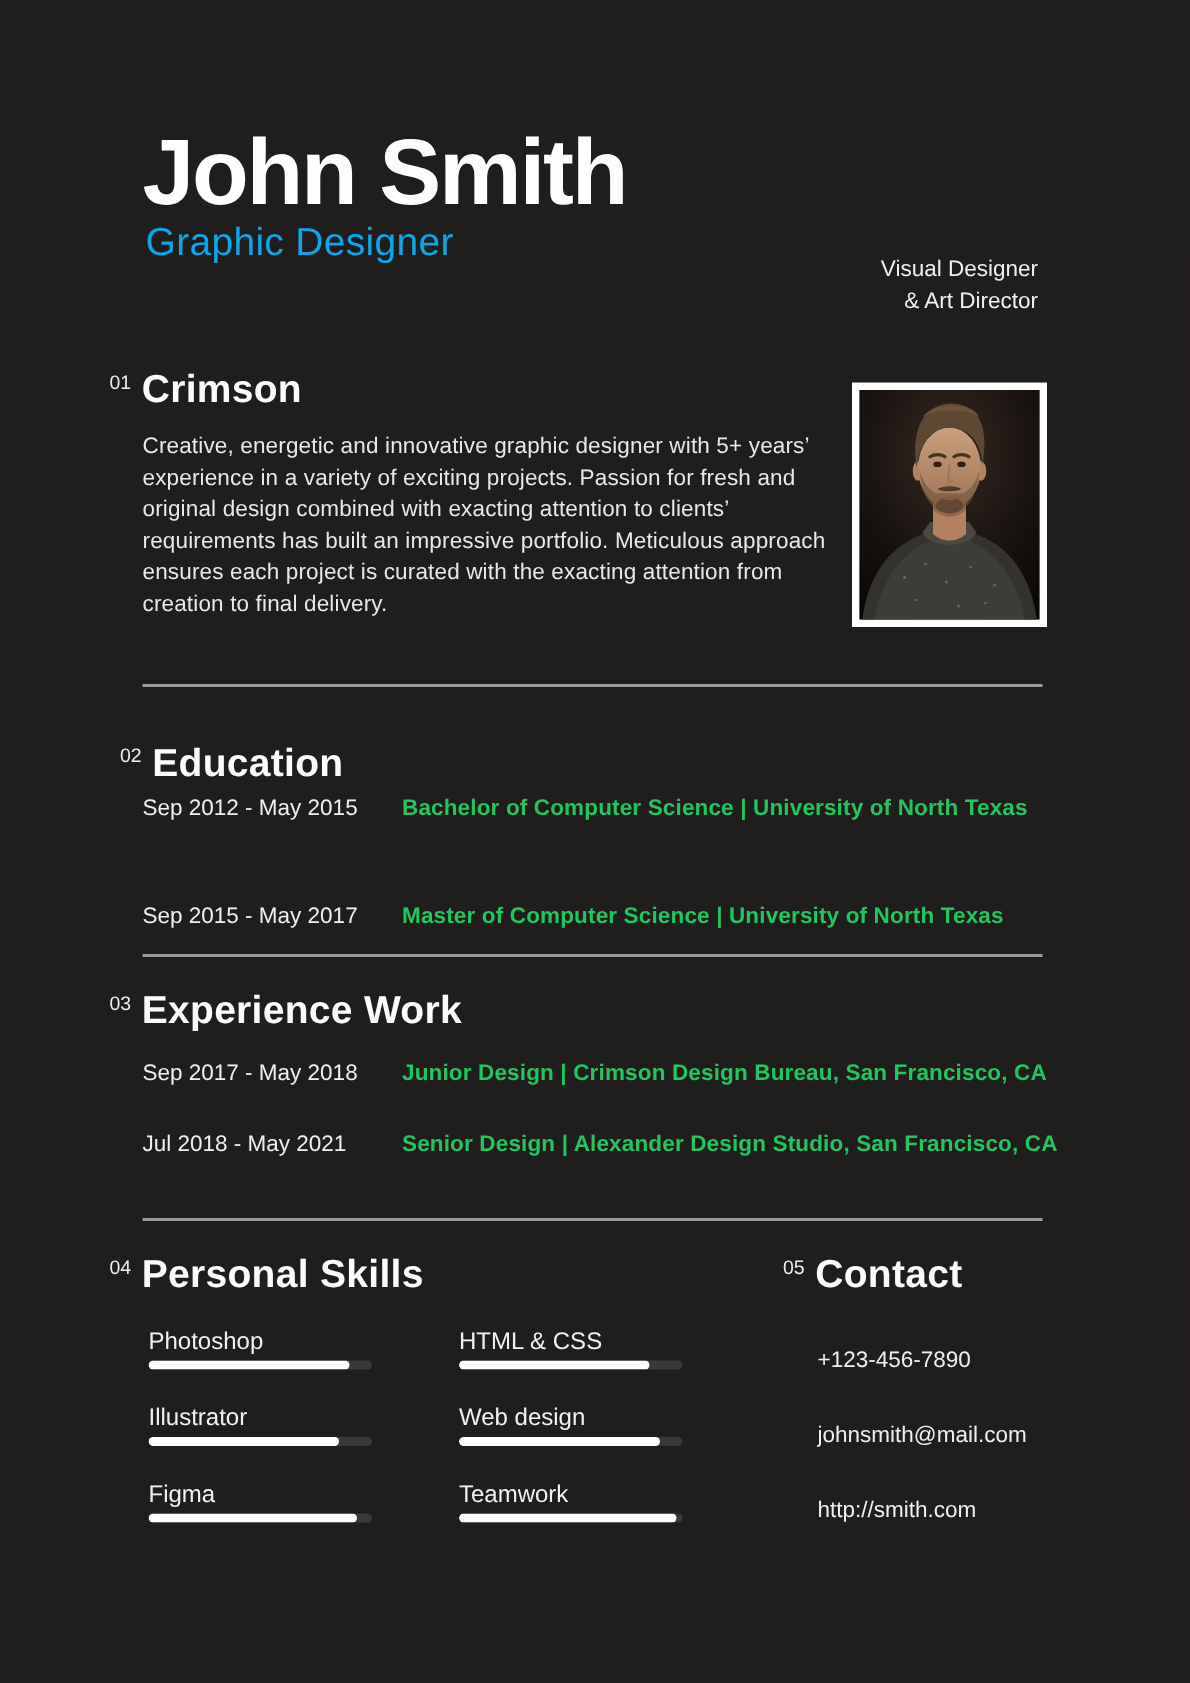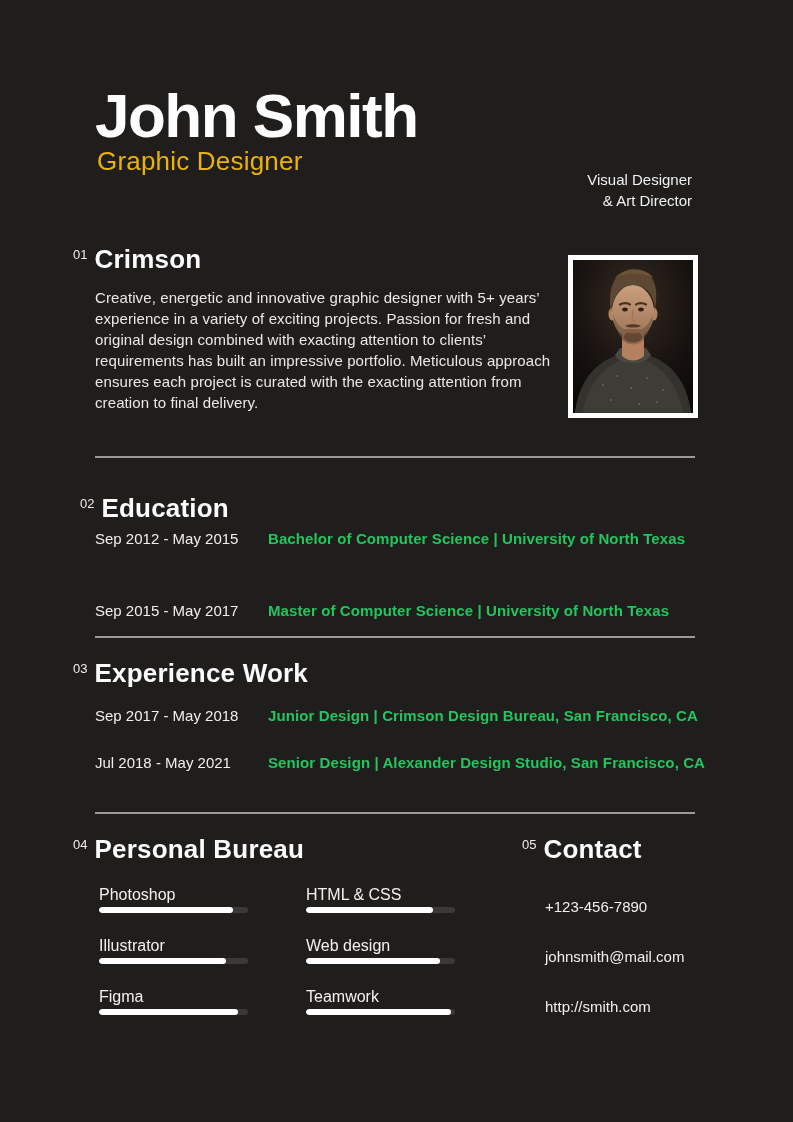--- a/index.html
+++ b/index.html
@@ -9,21 +9,21 @@
     font-family:"Liberation Sans", sans-serif;
     -webkit-font-smoothing:antialiased;
   }
   
   .name{
     position:absolute;left:95px;top:84px;margin:0;
     font-size:62px;line-height:64px;font-weight:bold;letter-spacing:-1.5px;color:#fdfdfd;
   }
   .role{
     position:absolute;left:97px;top:146px;
-    font-size:26px;line-height:30px;font-weight:400;color:#eab308;letter-spacing:0.2px;
+    font-size:26px;line-height:30px;font-weight:400;color:#0ea5e9;letter-spacing:0.2px;
   }
   .tagline{
     position:absolute;right:101px;top:169px;text-align:right;
     font-size:15px;line-height:21px;color:#f0f0f0;
   }
   
   .sec-head{position:absolute;display:flex;align-items:flex-start;}
   .sec-num{font-size:13px;line-height:18px;margin-top:2px;margin-right:7px;color:#ededed;font-weight:400;}
   .sec-title{font-size:26px;line-height:30px;font-weight:bold;color:#fbfbfb;letter-spacing:0.2px;}
   
@@ -152,21 +152,21 @@
   </div>
   <div class="row" style="top:754px;">
     <span class="row-date">Jul 2018 - May 2021</span>
     <span class="row-desc">Senior Design | Alexander Design Studio, San Francisco, CA</span>
   </div>
 
   <div class="divider" style="top:812px;"></div>
 
   <div class="sec-head" style="left:73px;top:834px;">
     <span class="sec-num">04</span>
-    <span class="sec-title">Personal Bureau</span>
+    <span class="sec-title">Personal Skills</span>
   </div>
 
   <div class="skills-col" style="left:99px;">
     <div class="skill">
       <div class="skill-name">Photoshop</div>
       <div class="skill-bar">
           <div class="skill-fill" style="width: 90%;"></div>
         </div>
     </div>
     <div class="skill">

